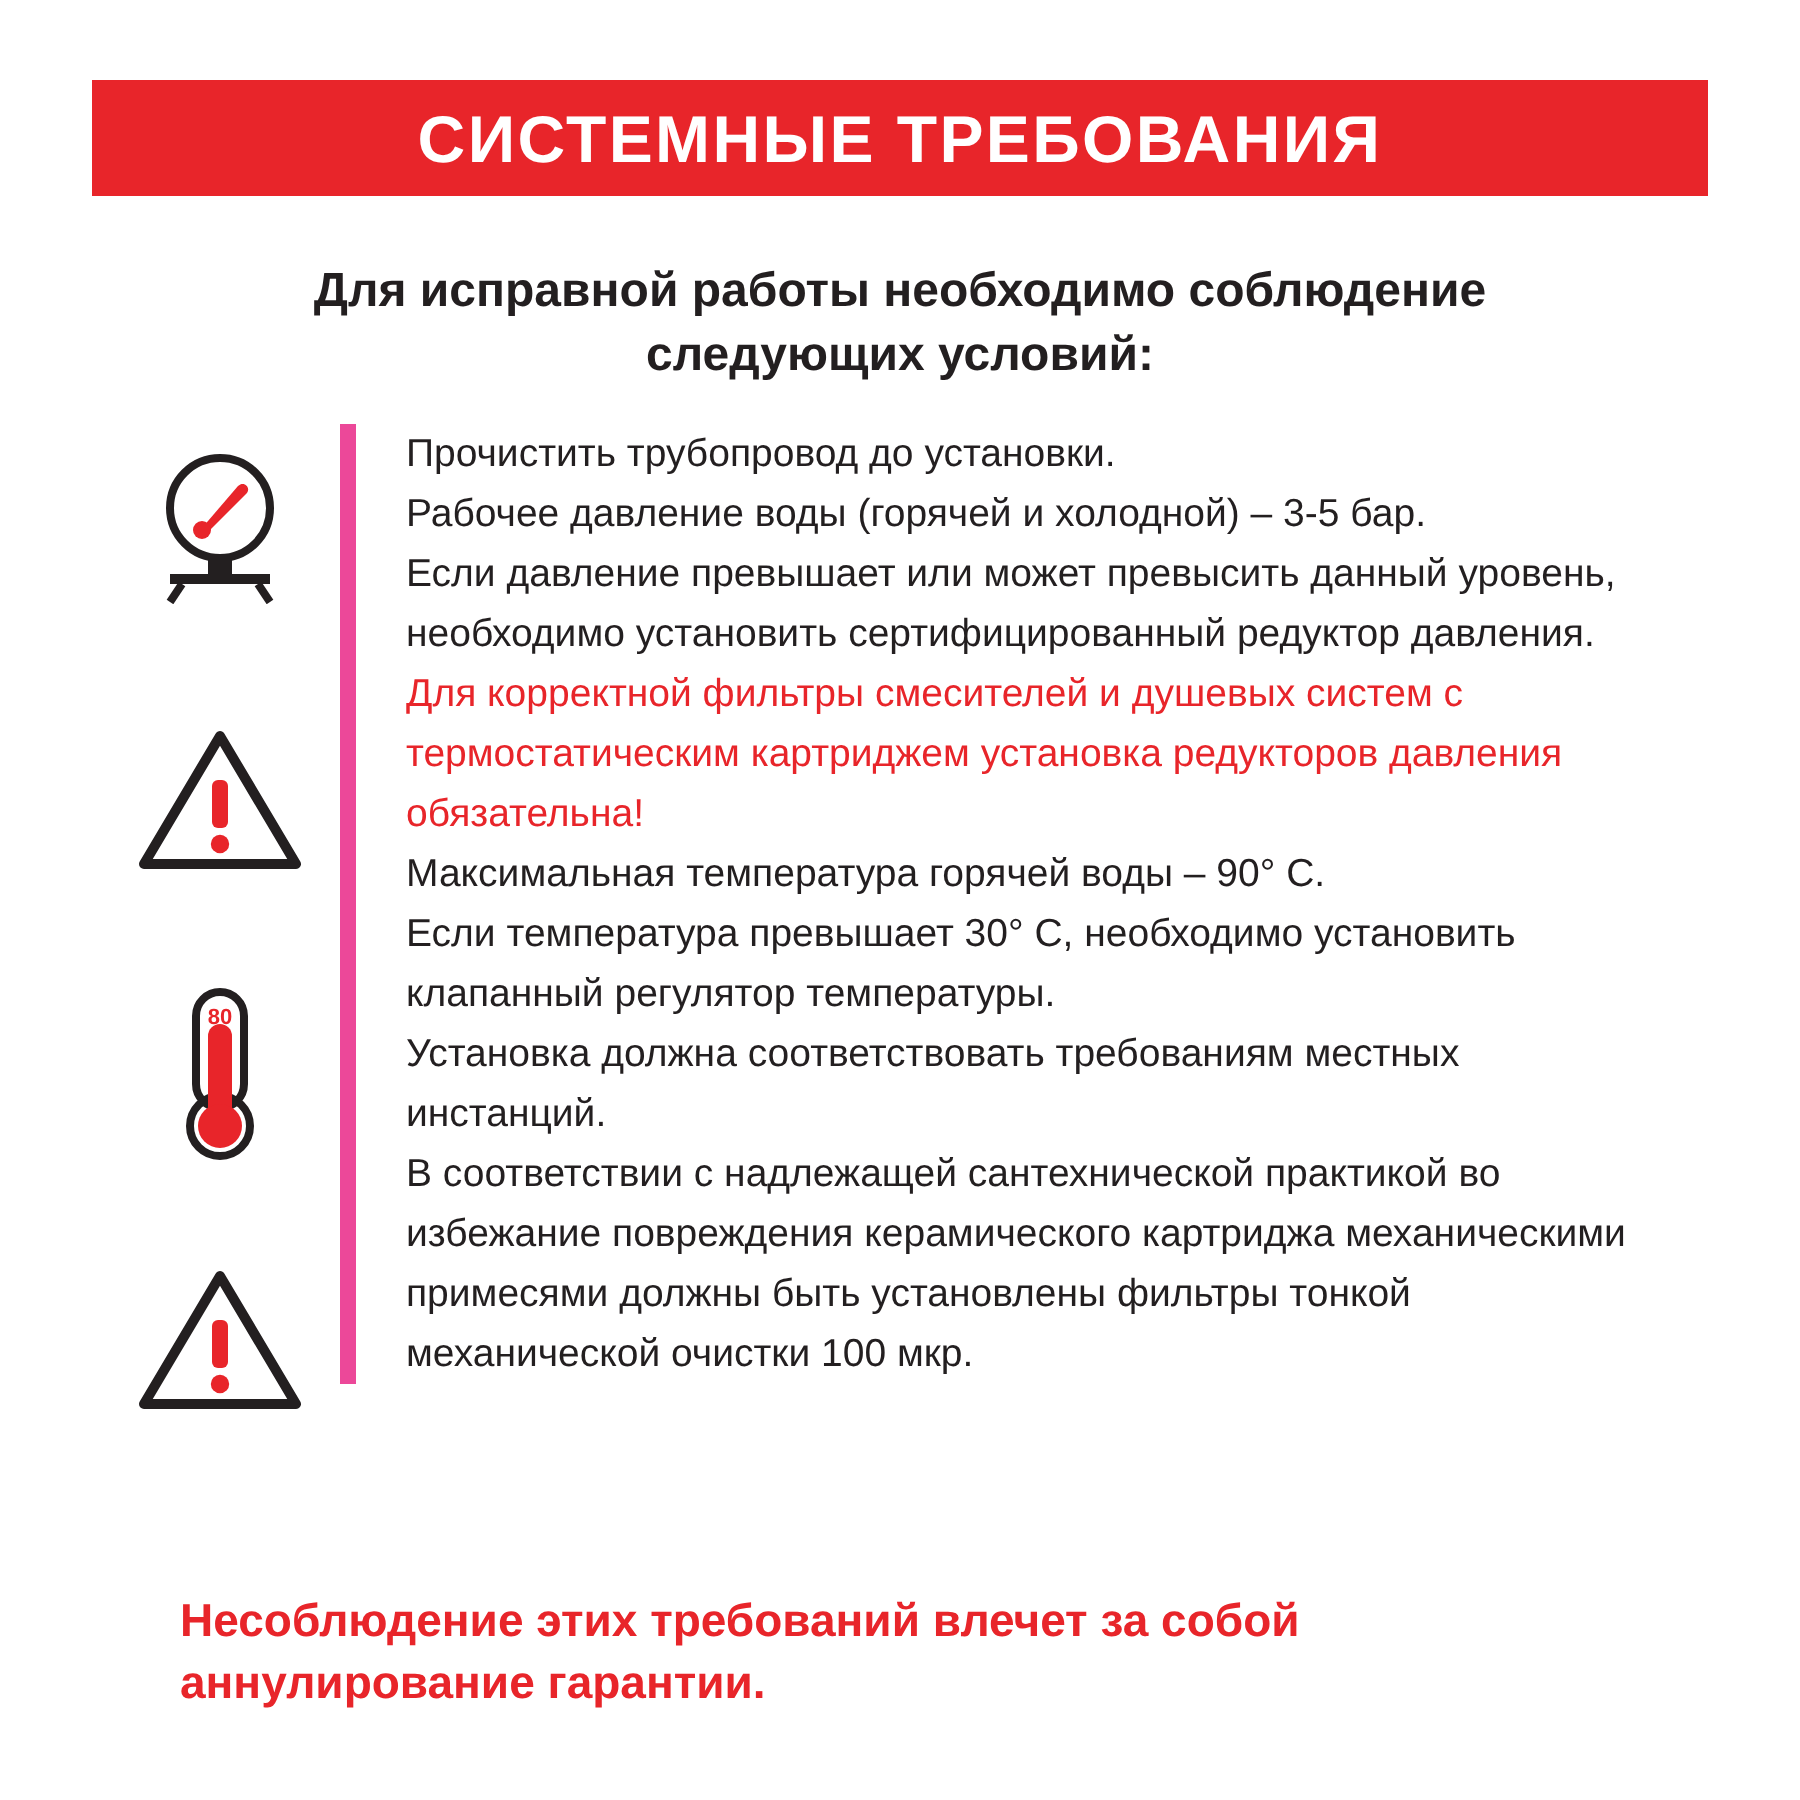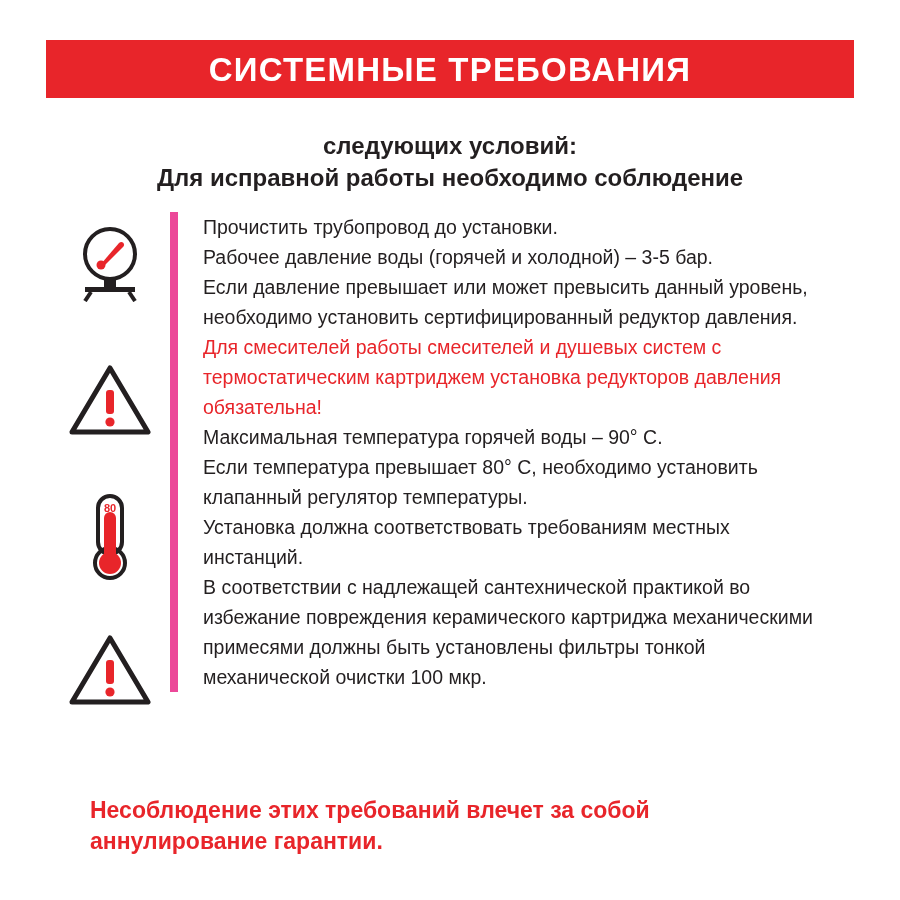--- a/index.html
+++ b/index.html
@@ -116,22 +116,22 @@
 </head>
 <body>
 
 <div class="page">
 
   <div class="banner">
     <div class="banner-title">СИСТЕМНЫЕ ТРЕБОВАНИЯ</div>
   </div>
 
   <div class="subtitle">
+    <div>Для исправной работы необходимо соблюдение</div>
     <div>следующих условий:</div>
-    <div>Для исправной работы необходимо соблюдение</div>
   </div>
 
   <div class="icons">
 
     <div class="icon-slot icon-gauge">
       <svg width="86" height="78" viewBox="0 0 86 78" aria-hidden="true">
         <circle cx="43" cy="30" r="25" fill="none" stroke="#231f20" stroke-width="4"></circle>
         <path d="M34 40 L52 19 C55 16 59 20 56 23 L37 42 Z" fill="#e8252a"></path>
         <circle cx="34" cy="41" r="4.5" fill="#e8252a"></circle>
         <rect x="37" y="55" width="12" height="8" fill="#231f20"></rect>
@@ -166,23 +166,23 @@
         <circle cx="43" cy="60" r="4.6" fill="#e8252a"></circle>
       </svg>
     </div>
 
   </div>
 
   <div class="content">
     <p class="line para">Прочистить трубопровод до установки.</p>
     <p class="line para">Рабочее давление воды (горячей и холодной) – 3-5 бар.</p>
     <p class="line para">Если давление превышает или может превысить данный уровень, необходимо установить сертифицированный редуктор давления.</p>
-    <p class="line para red">Для смесителей работы смесителей и душевых систем с термостатическим картриджем установка редукторов давления обязательна!</p>
+    <p class="line para red">Для корректной фильтры смесителей и душевых систем с термостатическим картриджем установка редукторов давления обязательна!</p>
     <p class="line para">Максимальная температура горячей воды – 90° С.</p>
-    <p class="line para">Если температура превышает 80° С, необходимо установить клапанный регулятор температуры.</p>
+    <p class="line para">Если температура превышает 30° С, необходимо установить клапанный регулятор температуры.</p>
     <p class="line para">Установка должна соответствовать требованиям местных инстанций.</p>
     <p class="line para">В соответствии с надлежащей сантехнической практикой во избежание повреждения керамического картриджа механическими примесями должны быть установлены фильтры тонкой механической очистки 100 мкр.</p>
   </div>
 
   <div class="footer">
     <div>Несоблюдение этих требований влечет за собой</div>
     <div>аннулирование гарантии.</div>
   </div>
 
 </div>

